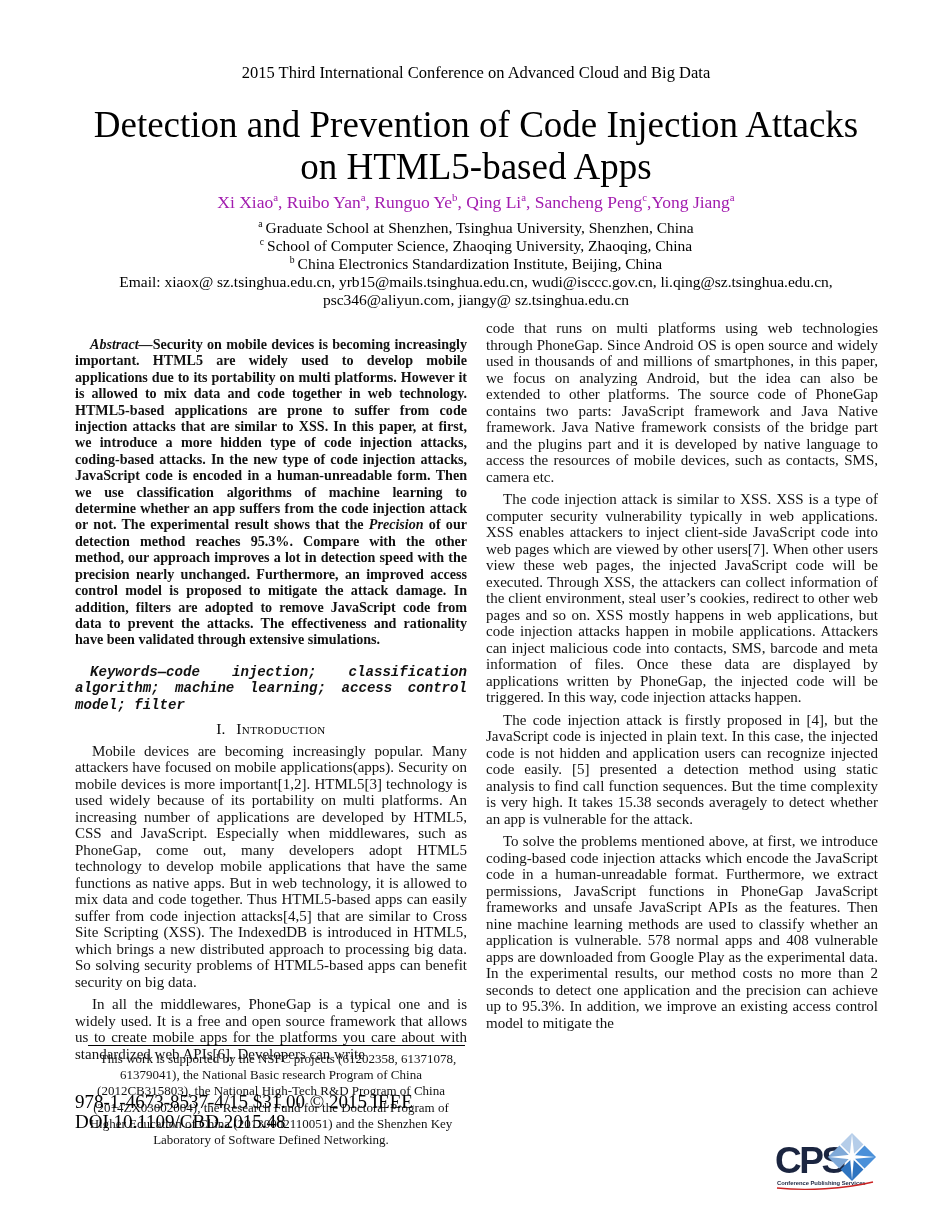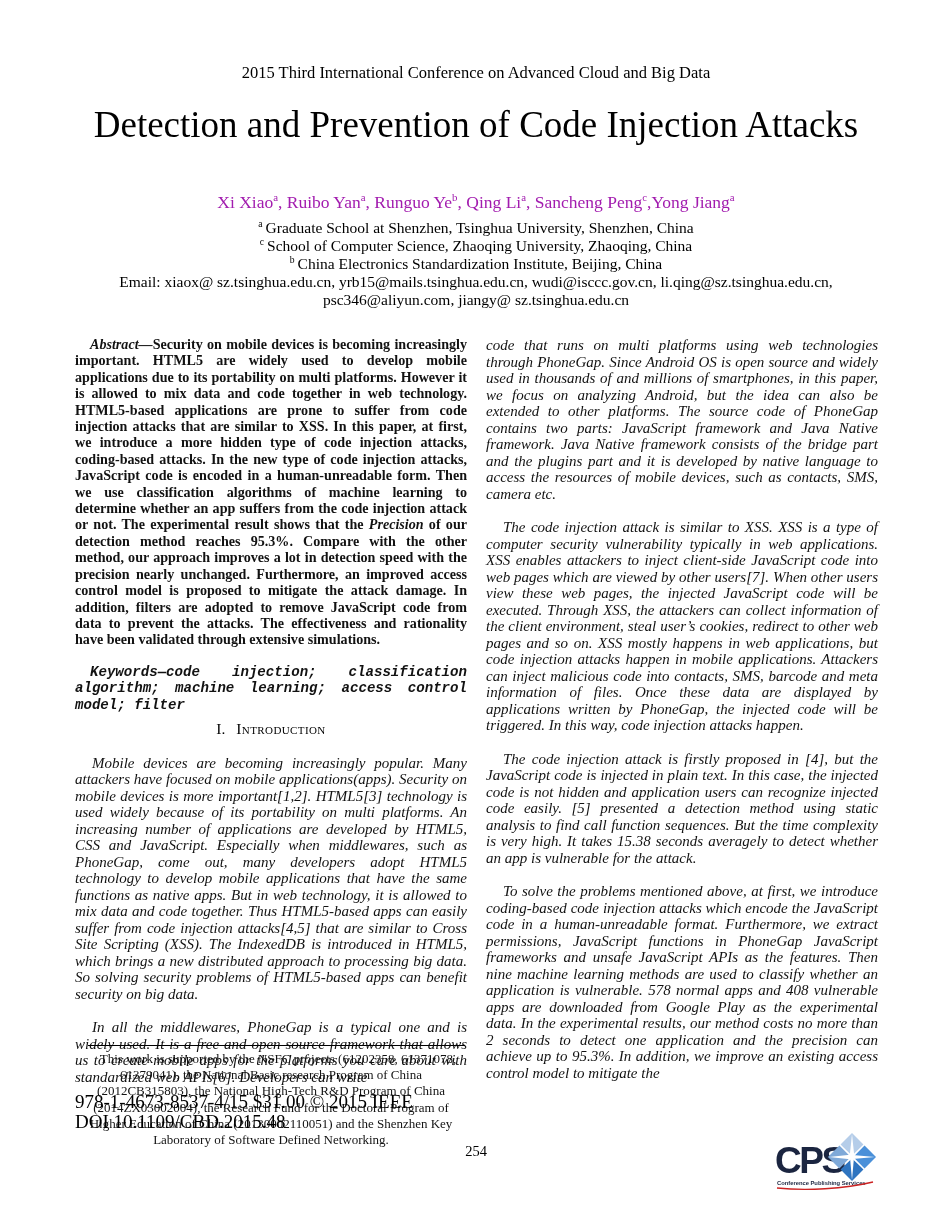--- a/index.html
+++ b/index.html
@@ -37,21 +37,21 @@
   }
   .abstract .abs-label { font-style:italic; }
   .abstract .abs-em { font-style:italic; }
   .keywords { font-style:italic; margin-bottom:7px;font-family:Liberation Mono, monospace; }
   .sec-heading {
     text-align:center; text-indent:0; font-size:15.5px;
     margin:5px 0 5px 0; color:#000;
   }
   .sec-heading .sc { font-variant:small-caps; margin-left:11px; letter-spacing:0.4px; }
   .body-p {
-    font-size:15px; line-height:16.5px; margin:17px 0 6px 0; text-indent:17px;font-style:italic;
+    font-size:15px; line-height:16.5px; margin:0 0 6px 0; text-indent:17px;
   }
   .body-p.cont { text-indent:0; }
   .body-p.last { margin-bottom:0; }
   .footnote-rule {
     position:absolute; left:88px; top:1045px; width:377px;
     border-top:1.3px solid #000; height:0;
   }
   .footnote {
     position:absolute; left:75px; top:1051px; width:392px;
     font-size:13px; line-height:16.2px; text-align:center; text-indent:14px;
@@ -68,20 +68,21 @@
 </style>
 </head>
 <body>
 
 <div class="page">
 
   <div class="conf-header">2015 Third International Conference on Advanced Cloud and Big Data</div>
 
   <div class="paper-title">
     <div>Detection and Prevention of Code Injection Attacks</div>
+    <div>on HTML5-based Apps</div>
   </div>
 
   <div class="authors"><span>Xi Xiao</span><sup>a</sup><span>, </span><span>Ruibo Yan</span><sup>a</sup><span>, </span><span>Runguo Ye</span><sup>b</sup><span>, </span><span>Qing Li</span><sup>a</sup><span>, </span><span>Sancheng Peng</span><sup>c</sup><span>,</span><span>Yong Jiang</span><sup>a</sup></div>
 
   <div class="affil-block">
     <div><sup>a</sup><span>Graduate School at Shenzhen, Tsinghua University, Shenzhen, China</span></div>
     <div><sup>c</sup><span>School of Computer Science, Zhaoqing University, Zhaoqing, China</span></div>
     <div><sup>b</sup><span>China Electronics Standardization Institute, Beijing, China</span></div>
     <div>Email: xiaox@ sz.tsinghua.edu.cn, yrb15@mails.tsinghua.edu.cn, wudi@isccc.gov.cn, li.qing@sz.tsinghua.edu.cn,</div>
     <div>psc346@aliyun.com, jiangy@ sz.tsinghua.edu.cn</div>
@@ -106,21 +107,20 @@
   </div>
 
   <div class="footnote-rule"></div>
   <div class="footnote">This work is supported by the NSFC projects (61202358, 61371078, 61379041), the National Basic research Program of China (2012CB315803), the National High-Tech R&amp;D Program of China (2014ZX03002004), the Research Fund for the Doctoral Program of Higher Education of China (20130002110051) and the Shenzhen Key Laboratory of Software Defined Networking.</div>
 
   <div class="footer-copyright">
     <div>978-1-4673-8537-4/15 $31.00 © 2015 IEEE</div>
     <div>DOI 10.1109/CBD.2015.48</div>
   </div>
 
-  <div class="page-number">254</div>
 
   <svg class="cps-logo" viewBox="0 0 100 62" xmlns="http://www.w3.org/2000/svg">
     <text x="-1" y="41" font-family="Liberation Sans, sans-serif" font-size="37" font-weight="bold" style="letter-spacing:-2.5px" fill="#1b2540">CPS</text>
     <g transform="translate(76,25)">
       <g transform="rotate(45)">
         <rect x="-17" y="-17" width="16.2" height="16.2" fill="#b5cde9"></rect>
         <rect x="0.8" y="-17" width="16.2" height="16.2" fill="#4a90d9"></rect>
         <rect x="-17" y="0.8" width="16.2" height="16.2" fill="#7fa9d8"></rect>
         <rect x="0.8" y="0.8" width="16.2" height="16.2" fill="#2e74c0"></rect>
       </g>

